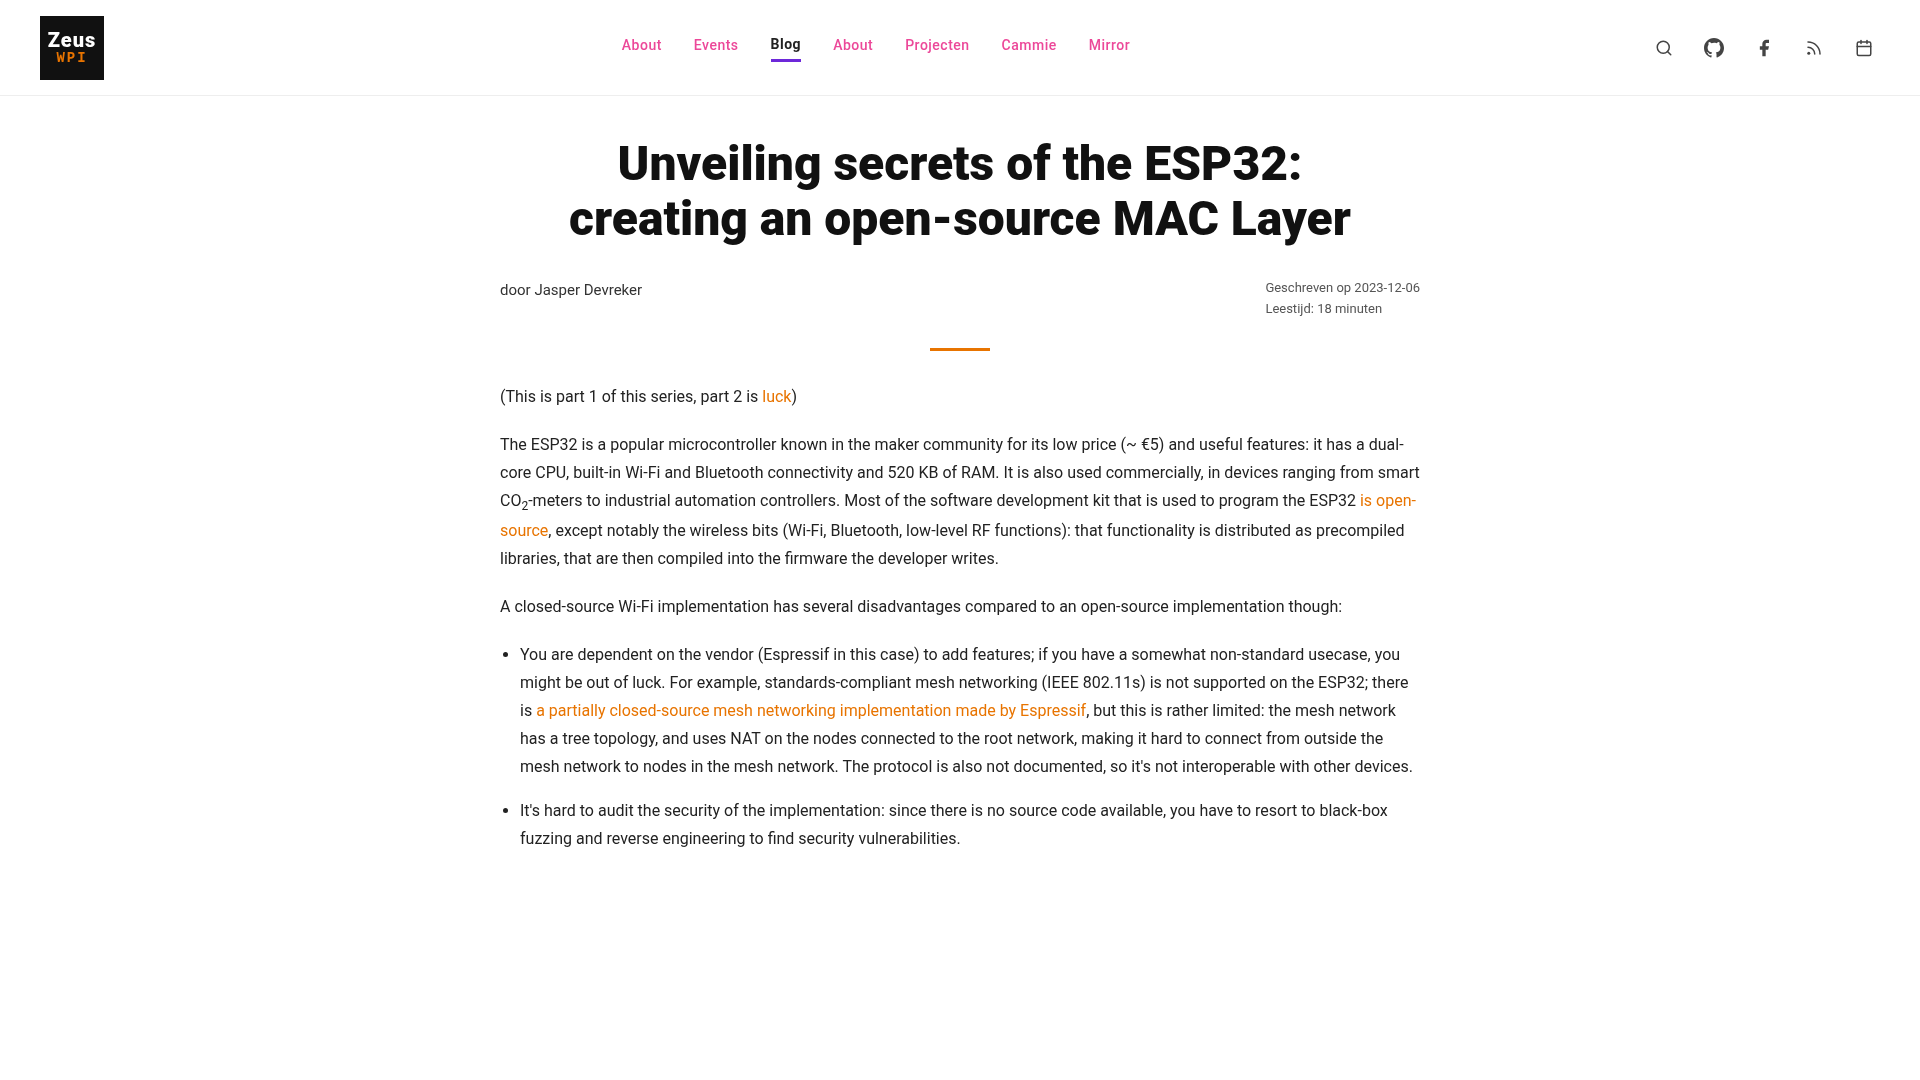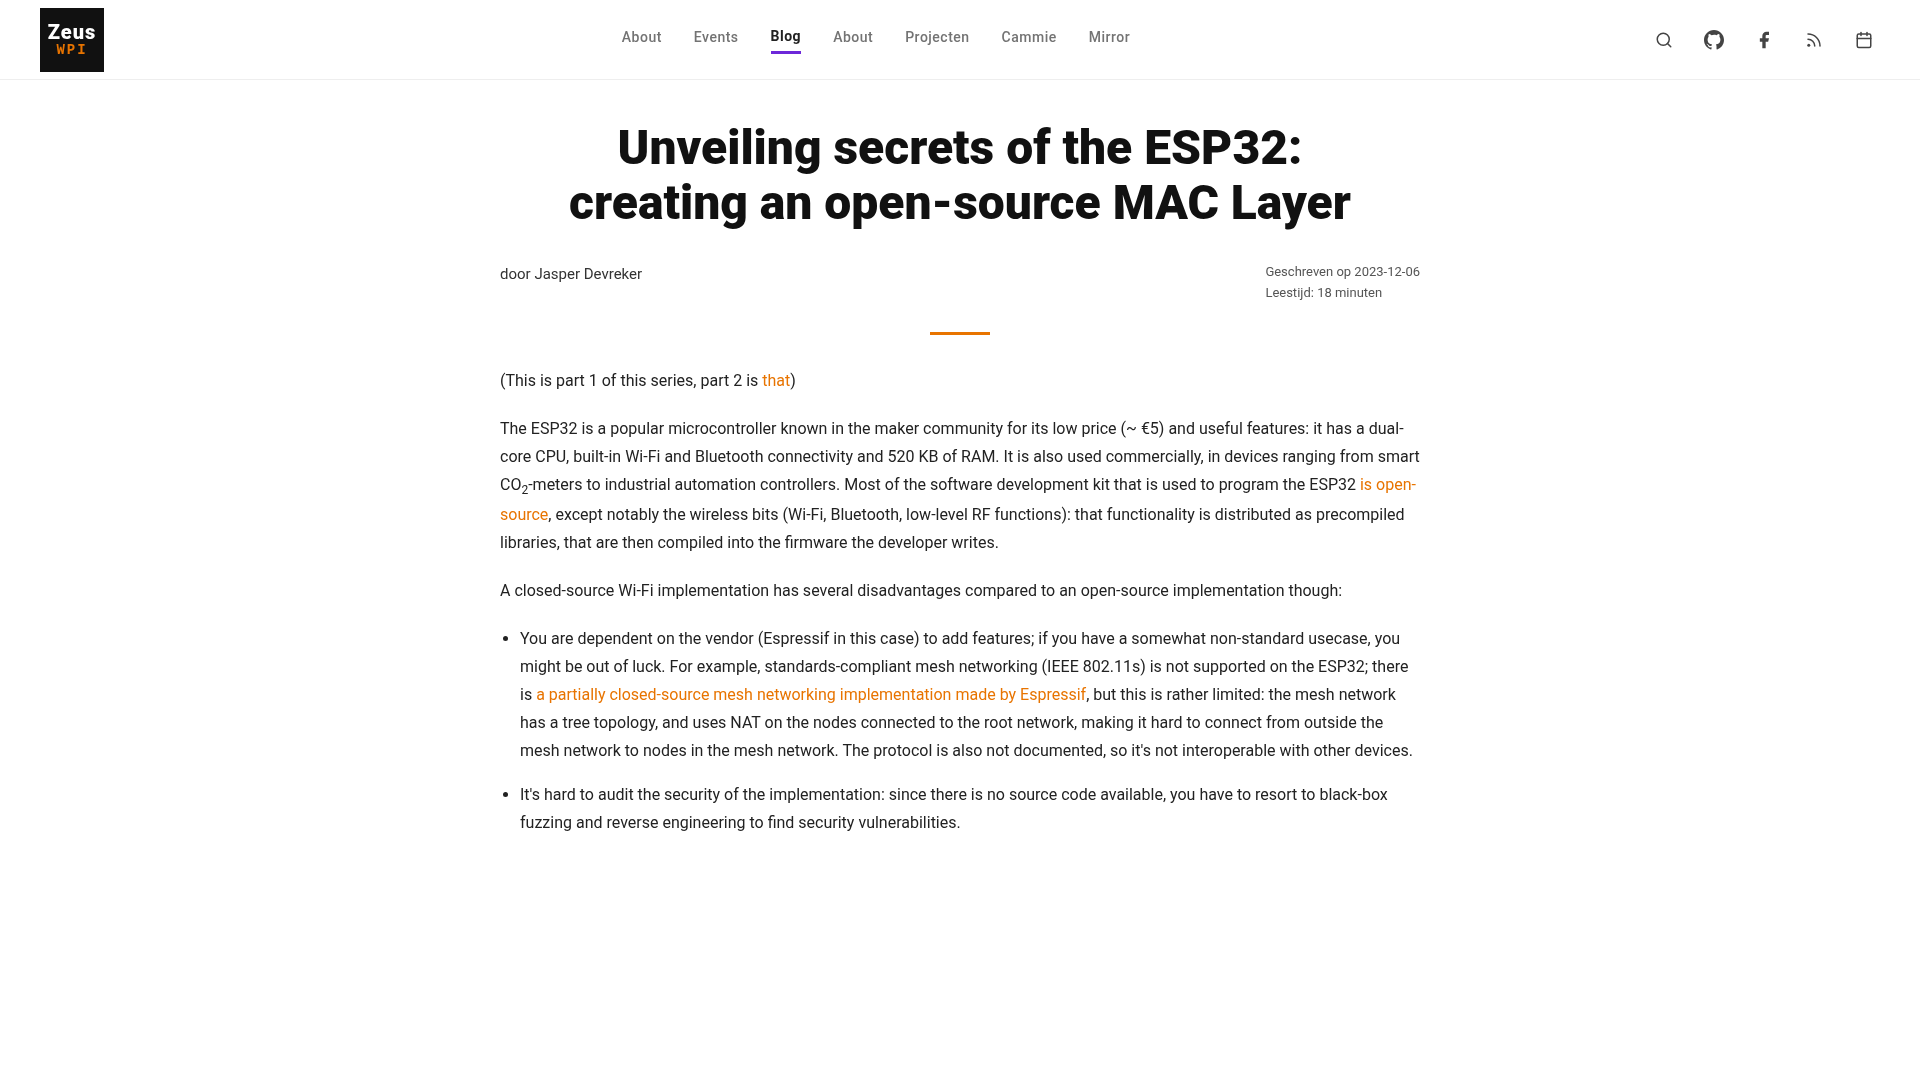--- a/index.html
+++ b/index.html
@@ -8,21 +8,21 @@
       background: #fff;
       color: #222;
       font-size: 16px;
       line-height: 1.6;
     }
     header {
       display: flex;
       align-items: center;
       justify-content: space-between;
       padding: 0 40px;
-      height: 80px;
+      height: 96px;
       border-bottom: 1px solid #eee;
       position: sticky;
       top: 0;
       background: #fff;
       z-index: 100;
     }
     .logo {
       display: flex;
       align-items: center;
       text-decoration: none;
@@ -42,21 +42,21 @@
     }
     .logo-zeus { font-size: 20px; letter-spacing: 1px; }
     .logo-wpi { font-size: 14px; color: #e87400; letter-spacing: 2px; font-family: Liberation Mono, monospace; }
     nav {
       display: flex;
       align-items: center;
       gap: 32px;
     }
     nav a {
       text-decoration: none;
-      color: #737373;
+      color: #ec4899;
       font-size: 14px;
       letter-spacing: 0.5px;
       font-weight: 500;
       padding-bottom: 4px;
     }
     nav a.active {
       border-bottom: 3px solid #6d28d9;
       color: #222;
       font-weight: bold;
     }
@@ -201,21 +201,21 @@
     <div class="article-date-info">
       <div><span>Geschreven op</span> <span>2023-12-06</span></div>
       <div><span>Leestijd:</span> <span>18 minuten</span></div>
     </div>
   </div>
 
   <div class="divider"></div>
 
   <div class="article-body">
     <p>
-      <span>(This is part 1 of this series, part 2 is </span><a href="#">that</a><span>)</span>
+      <span>(This is part 1 of this series, part 2 is </span><a href="#">luck</a><span>)</span>
     </p>
 
     <p>
       <span>The ESP32 is a popular microcontroller known in the maker community for its low price (~ €5) and useful features: it has a dual-core CPU, built-in Wi-Fi and Bluetooth connectivity and 520 KB of RAM. It is also used commercially, in devices ranging from smart CO</span><sub>2</sub><span>-meters to industrial automation controllers. Most of the software development kit that is used to program the ESP32 </span><a href="#">is open-source</a><span>, except notably the wireless bits (Wi-Fi, Bluetooth, low-level RF functions): that functionality is distributed as precompiled libraries, that are then compiled into the firmware the developer writes.</span>
     </p>
 
     <p>A closed-source Wi-Fi implementation has several disadvantages compared to an open-source implementation though:</p>
 
     <ul>
       <li>

